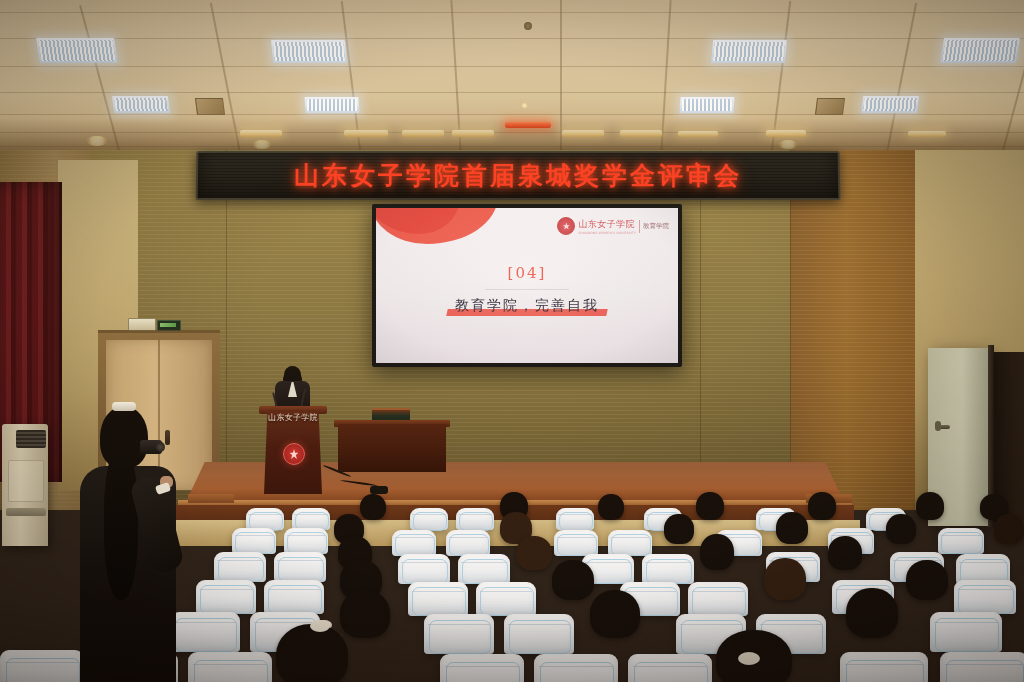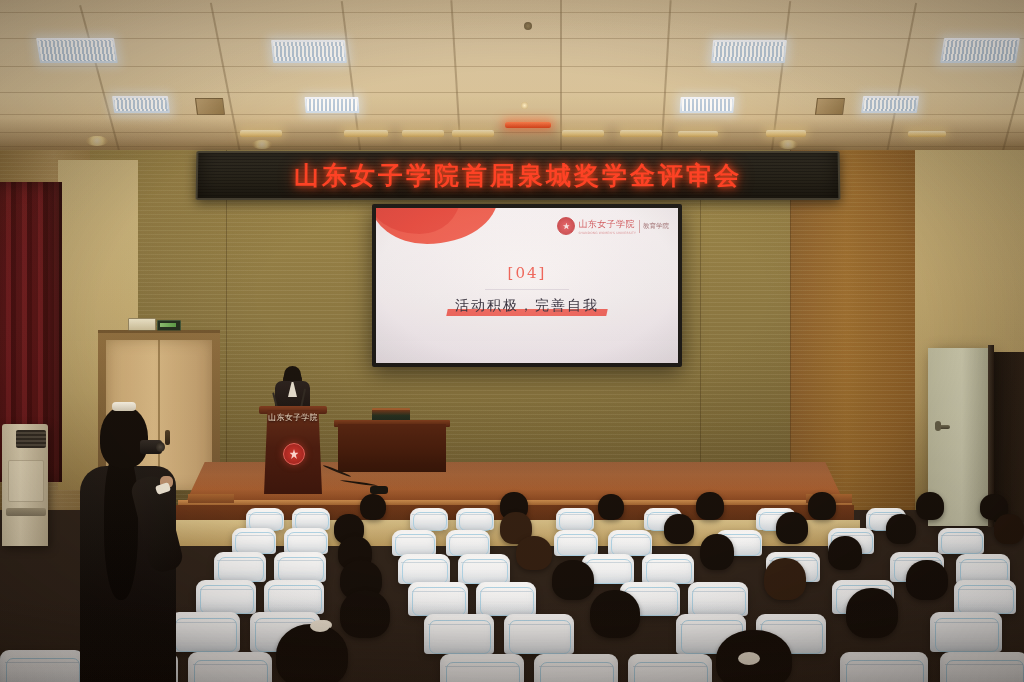--- a/index.html
+++ b/index.html
@@ -337,21 +337,21 @@
         </span>
         <span class="logo-div"></span>
         <span class="logo-dept">教育学院</span>
       </div>
 
       <div class="slide-body">
         <div class="slide-num">[04]</div>
         <div class="slide-rule"></div>
         <div class="slide-head-wrap">
           <span class="slide-head-bar"></span>
-          <span class="slide-head">活动积极，完善自我</span>
+          <span class="slide-head">教育学院，完善自我</span>
         </div>
       </div>
       <div class="screen-glow"></div>
     </div>
   </div>
 
   <div class="door-recess"></div>
   <div class="door-leaf"></div>
   <div class="door-split"></div>
   <div class="door-handle"></div>

